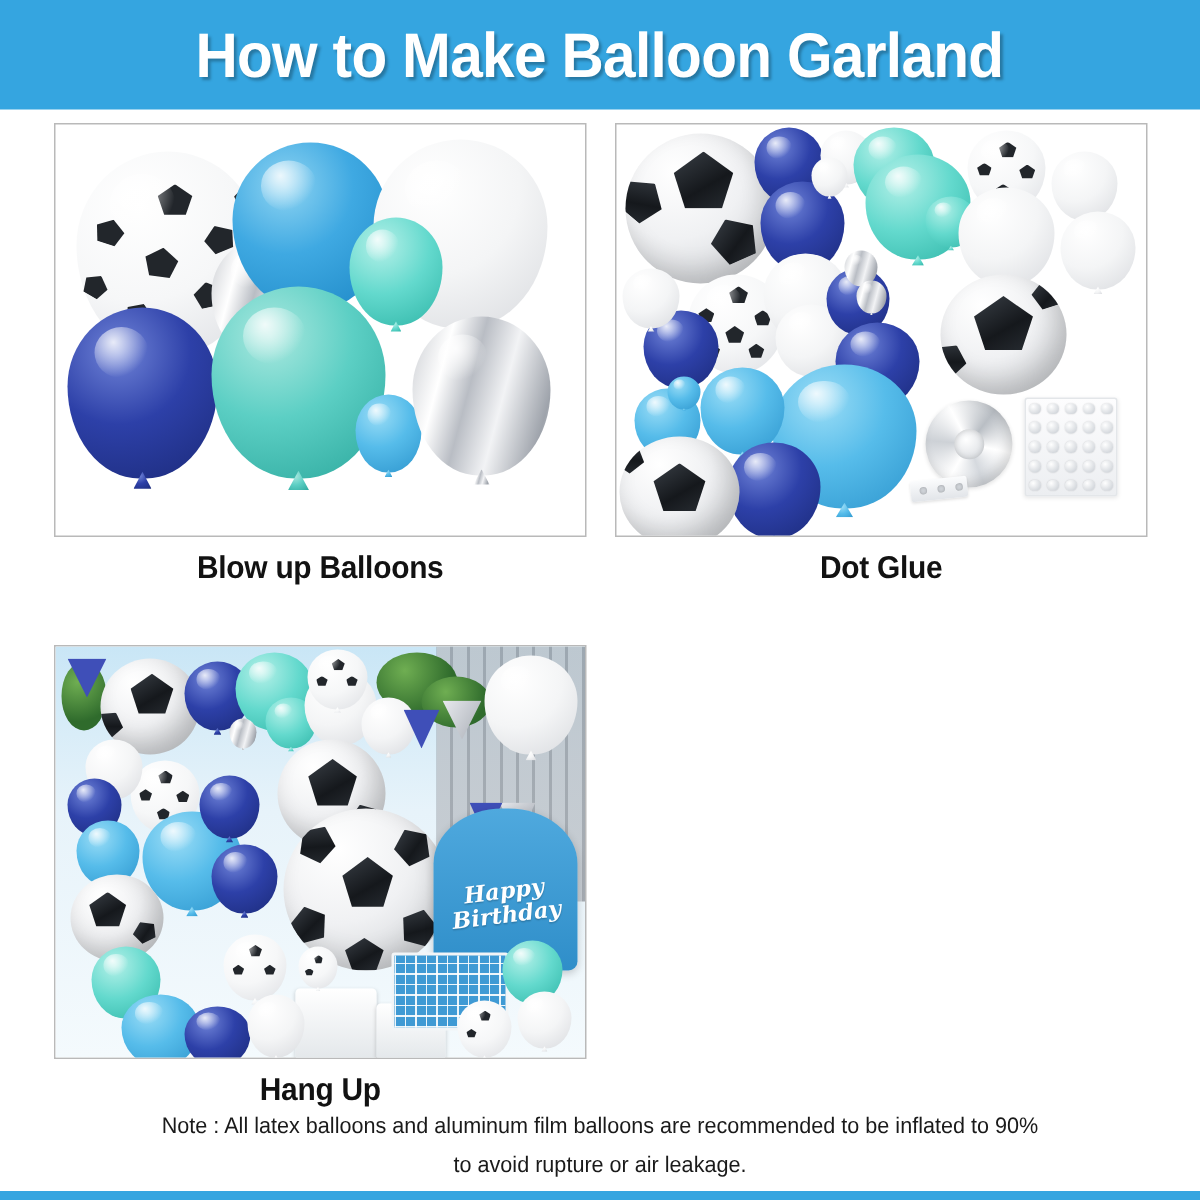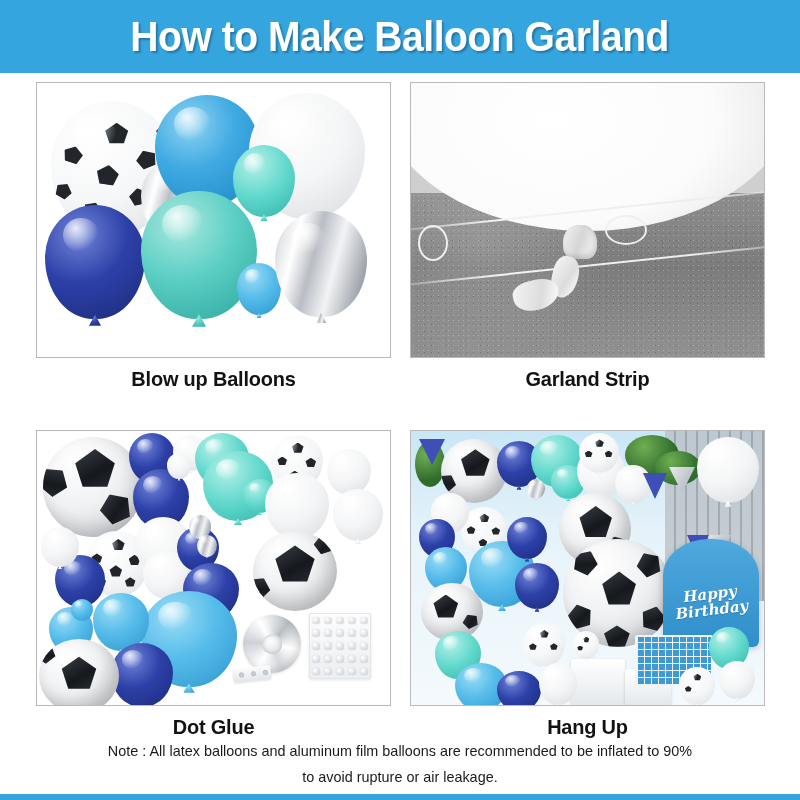--- a/index.html
+++ b/index.html
@@ -333,39 +333,20 @@
         <div class="gloss"></div>
       </div>
 
       <div class="balloon c-silver" style="left:238px; top:128px; width:92px; height:106px;">
         <div class="gloss"></div>
       </div>
     </div>
     <div class="caption">Blow up Balloons</div>
   </div>
 
-  <div class="step">
-    <div class="photo">
-      <div class="gray-photo">
-        <div class="ground"></div>
-        <div class="big-white-balloon"></div>
-
-        <div class="strip-line" style="left:-4%; top:46%; width:112%; transform:rotate(-6deg);"></div>
-        <div class="strip-line" style="left:-4%; top:66%; width:112%; transform:rotate(-6deg);"></div>
-
-        <div class="strip-hole" style="left:2%; top:52%; width:30px; height:36px;"></div>
-        <div class="strip-hole" style="left:55%; top:48%; width:42px; height:30px;"></div>
-
-        <div class="knot" style="left:43%; top:52%; width:34px; height:34px;"></div>
-        <div class="tail" style="left:40%; top:63%; width:26px; height:42px; transform:rotate(14deg);"></div>
-        <div class="tail" style="left:29%; top:72%; width:46px; height:30px; transform:rotate(-14deg);"></div>
-      </div>
-    </div>
-    <div class="caption">Garland Strip</div>
-  </div>
 
   <div class="step">
     <div class="photo">
 
       <div class="foilball" style="left:6px; top:6px; width:100px; height:100px;">
         <div class="blk" style="left:30%; top:12%; width:44%; height:42%;"></div>
         <div class="blk" style="left:-6%; top:30%; width:32%; height:30%; transform:rotate(40deg);"></div>
         <div class="blk" style="left:56%; top:56%; width:34%; height:32%; transform:rotate(-24deg);"></div>
       </div>
 

